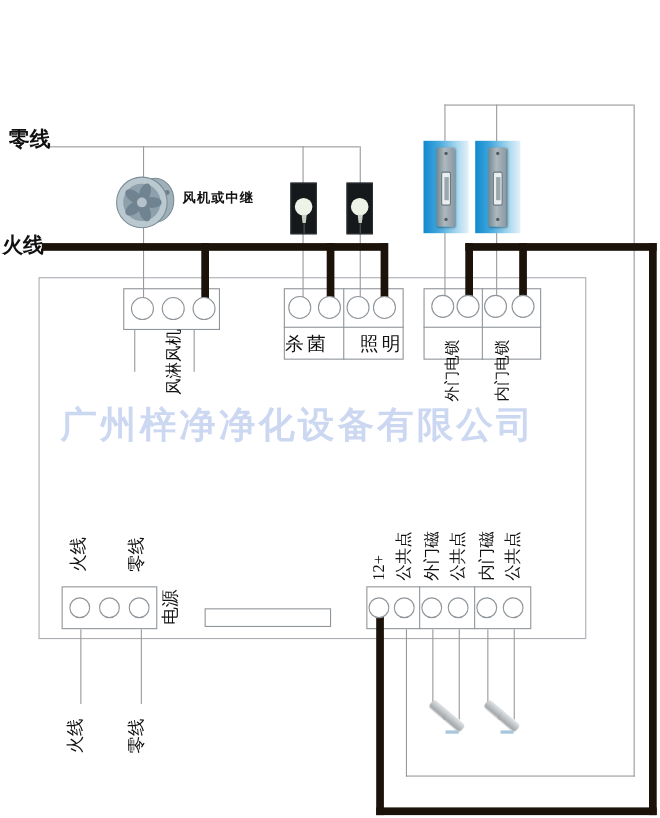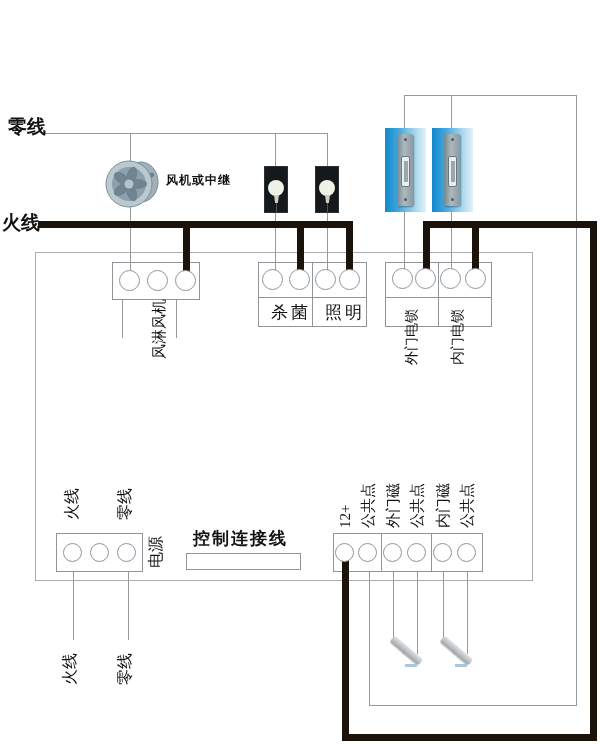--- a/index.html
+++ b/index.html
@@ -17,21 +17,21 @@
   .dv{position:absolute;background:#8f959a;z-index:2;}
   .c{position:absolute;width:21px;height:21px;border:1px solid #8f959a;border-radius:50%;
      background:#fff;box-sizing:border-box;z-index:4;}
   .c.sm{width:19px;height:19px;}
   
   .t{position:absolute;white-space:nowrap;z-index:6;}
   .b{font-weight:bold;}
   .vt{position:absolute;transform:rotate(-90deg);white-space:nowrap;height:18px;line-height:18px;
       font-size:15px;z-index:6;}
   .vt.start{text-align:left;} .vt.mid{text-align:center;}
-  .seclab{position:absolute;z-index:6;font-size:17px;letter-spacing:3px;text-align:right;}
+  .seclab{position:absolute;z-index:6;font-size:17px;letter-spacing:3px;text-align:left;}
   
   .lamp{position:absolute;width:24px;height:47px;background:#16191b;border:1px solid #2b3034;
         box-sizing:border-box;z-index:5;}
   .bulb{position:absolute;left:3px;top:13px;width:16px;height:16px;border-radius:50%;background:#eef3e8;}
   .bulbbase{position:absolute;left:8px;top:28px;width:7px;height:8px;background:#c9d0c5;
             clip-path:polygon(15% 0,85% 0,70% 100%,30% 100%);}
   .bulbstem{position:absolute;left:11px;top:36px;width:1px;height:9px;background:#555;}
   .lock{position:absolute;width:41px;height:84px;z-index:5;
         background:linear-gradient(90deg,var(--lock-blue,#1189cf) 0%,#41a6dc 32%,#a5d6ee 72%,#e2f1f9 100%);}
   .plate{position:absolute;left:12px;top:6px;width:16px;height:72px;border-radius:2px;
@@ -49,20 +49,21 @@
   .bar{position:absolute;border:1px solid #8f959a;background:#fff;box-sizing:border-box;z-index:2;}
   .wm{position:absolute;left:55px;top:364px;width:490px;font-family:"Liberation Sans","DejaVu Sans",sans-serif;
       font-weight:bold;font-size:33px;letter-spacing:3px;color:var(--watermark,#ccd8f1);z-index:1;}
   .note{position:absolute;left:139px;top:404px;font-size:17px;letter-spacing:1px;z-index:6;}
 </style>
 </head>
 <body>
 
 <div class="stage">
 
+  <div class="wm">广州梓净净化设备有限公司</div>
 
   <div class="box" style="left:35px;top:252px;width:498px;height:329px;"></div>
 
   <div class="wh z3" style="left:42px;top:133px;width:285px;"></div>
   <div class="wv z3" style="left:130px;top:133px;height:139px;"></div>
   <div class="wv z3" style="left:275px;top:133px;height:139px;"></div>
   <div class="wv z3" style="left:327px;top:133px;height:139px;"></div>
   <div class="wh z3" style="left:404px;top:95px;width:172px;"></div>
   <div class="wv z3" style="left:404px;top:95px;height:176px;"></div>
   <div class="wv z3" style="left:451px;top:95px;height:176px;"></div>
@@ -96,21 +97,21 @@
   <div class="vt start" style="left:128px;top:319px;width:62px;">风淋风机</div>
 
   <div class="blk" style="left:258px;top:262px;width:109px;height:65px;"></div>
   <div class="dv" style="left:312px;top:262px;width:1px;height:65px;"></div>
   <div class="dv" style="left:258px;top:297px;width:109px;height:1px;"></div>
   <div class="c" style="left:262px;top:269px;"></div>
   <div class="c" style="left:289px;top:269px;"></div>
   <div class="c" style="left:315px;top:269px;"></div>
   <div class="c" style="left:339px;top:269px;"></div>
   <div class="seclab" style="left:259px;top:301px;width:52px;">杀菌</div>
-  <div class="seclab" style="left:313px;top:301px;width:52px;">照明</div>
+  <div class="seclab" style="left:327px;top:301px;width:52px;">照明</div>
 
   <div class="blk" style="left:385px;top:262px;width:107px;height:65px;"></div>
   <div class="dv" style="left:438px;top:262px;width:1px;height:65px;"></div>
   <div class="dv" style="left:385px;top:297px;width:107px;height:1px;"></div>
   <div class="c" style="left:392px;top:268px;"></div>
   <div class="c" style="left:415px;top:268px;"></div>
   <div class="c" style="left:440px;top:268px;"></div>
   <div class="c" style="left:465px;top:268px;"></div>
   <div class="vt start" style="left:381px;top:325px;width:62px;font-size:14px;">外门电锁</div>
   <div class="vt start" style="left:427px;top:325px;width:62px;font-size:14px;">内门电锁</div>
@@ -118,21 +119,20 @@
   <div class="blk" style="left:56px;top:533px;width:87px;height:39px;"></div>
   <div class="c sm" style="left:63px;top:543px;"></div>
   <div class="c sm" style="left:90px;top:543px;"></div>
   <div class="c sm" style="left:117px;top:543px;"></div>
   <div class="vt mid" style="left:47px;top:495px;width:50px;font-size:16px;">火线</div>
   <div class="vt mid" style="left:100px;top:495px;width:50px;font-size:16px;">零线</div>
   <div class="vt mid" style="left:136px;top:543px;width:40px;font-size:16px;">电源</div>
   <div class="vt mid" style="left:44px;top:660px;width:52px;font-size:16px;">火线</div>
   <div class="vt mid" style="left:99px;top:660px;width:52px;font-size:16px;">零线</div>
 
-  <div class="t b" style="left:193px;top:527px;font-size:17px;letter-spacing:2px;">控制连接线</div>
   <div class="bar" style="left:186px;top:553px;width:115px;height:17px;"></div>
 
   <div class="blk" style="left:333px;top:533px;width:150px;height:39px;"></div>
   <div class="dv" style="left:381px;top:533px;width:1px;height:39px;"></div>
   <div class="dv" style="left:431px;top:533px;width:1px;height:39px;"></div>
   <div class="c sm" style="left:335px;top:543px;"></div>
   <div class="c sm" style="left:358px;top:543px;"></div>
   <div class="c sm" style="left:383px;top:543px;"></div>
   <div class="c sm" style="left:407px;top:543px;"></div>
   <div class="c sm" style="left:433px;top:543px;"></div>

